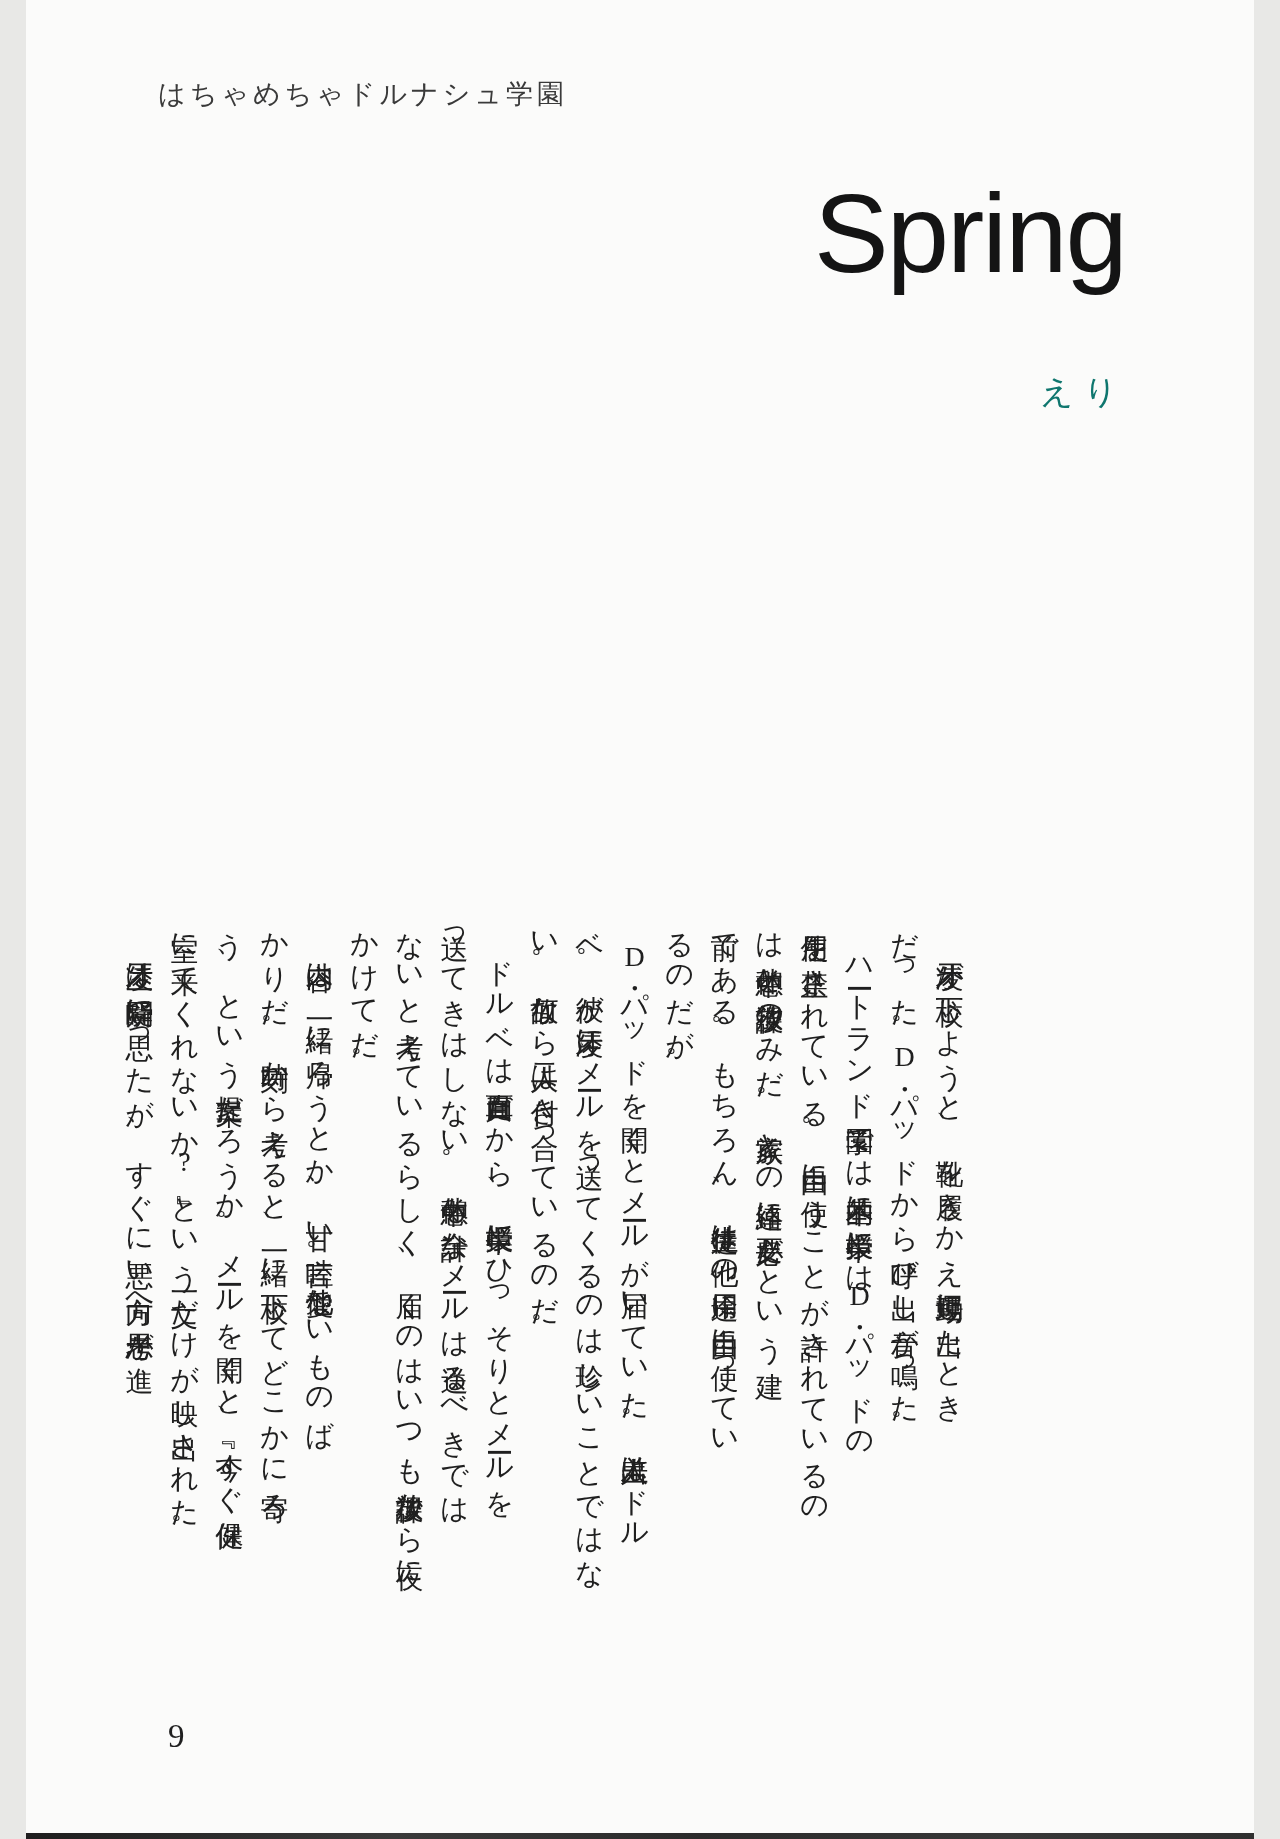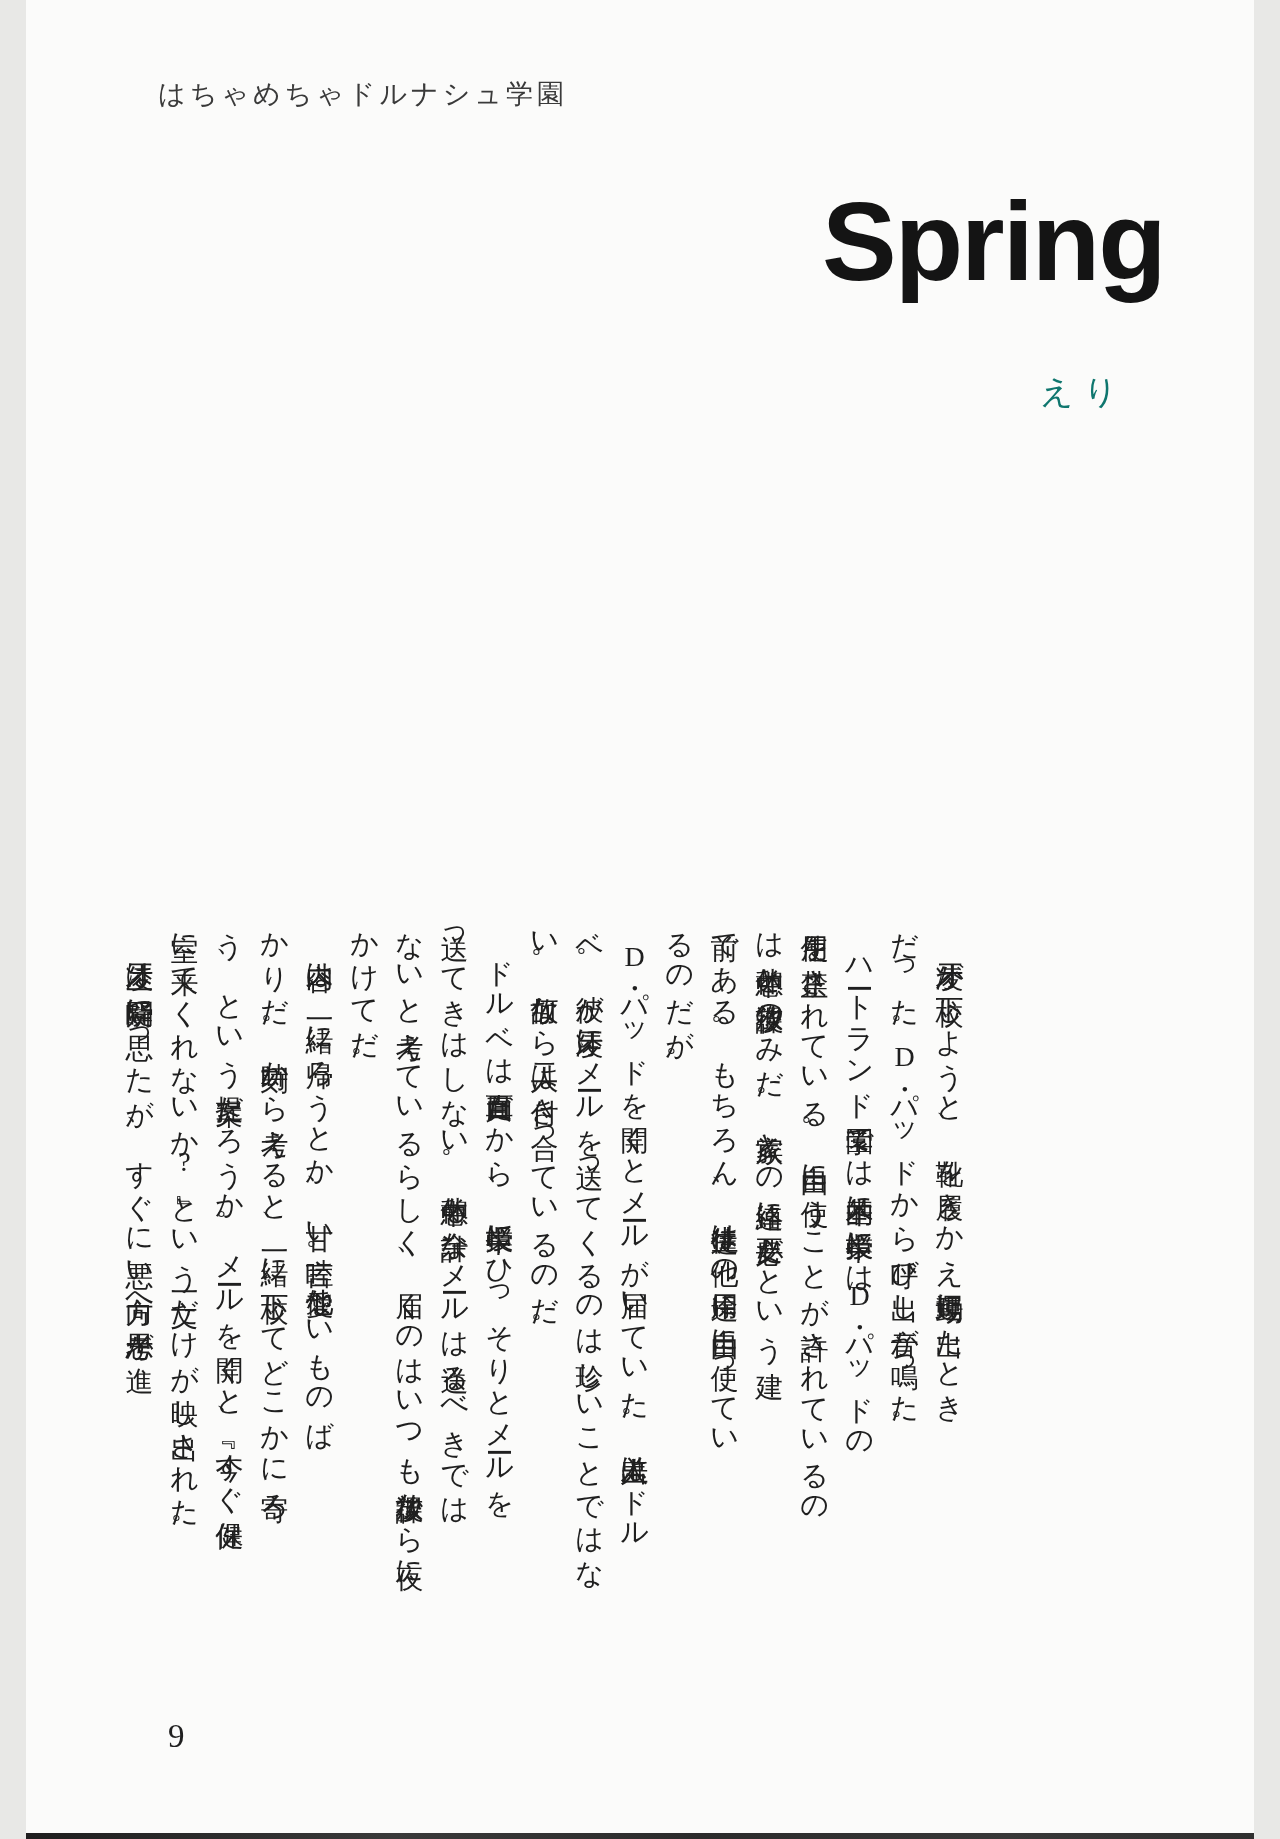--- a/index.html
+++ b/index.html
@@ -17,23 +17,23 @@
     left:132px; top:76px;
     font-family:"Liberation Sans", sans-serif;
     font-size:27px;
     letter-spacing:4px;
     color:#3a3a3a;
     white-space:nowrap;
   }
   .story-title {
     position:absolute;
     left:788px; top:178px;
-    margin:8px;
+    margin:0;
     font-family:"Liberation Sans", sans-serif;
-    font-weight:bold;
+    font-weight:normal;
     font-size:112px;
     line-height:1.0;
     letter-spacing:-2px;
     color:#141414;
     white-space:nowrap;
   }
   .author-name {
     position:absolute;
     left:1014px; top:370px;
     font-size:33px;

